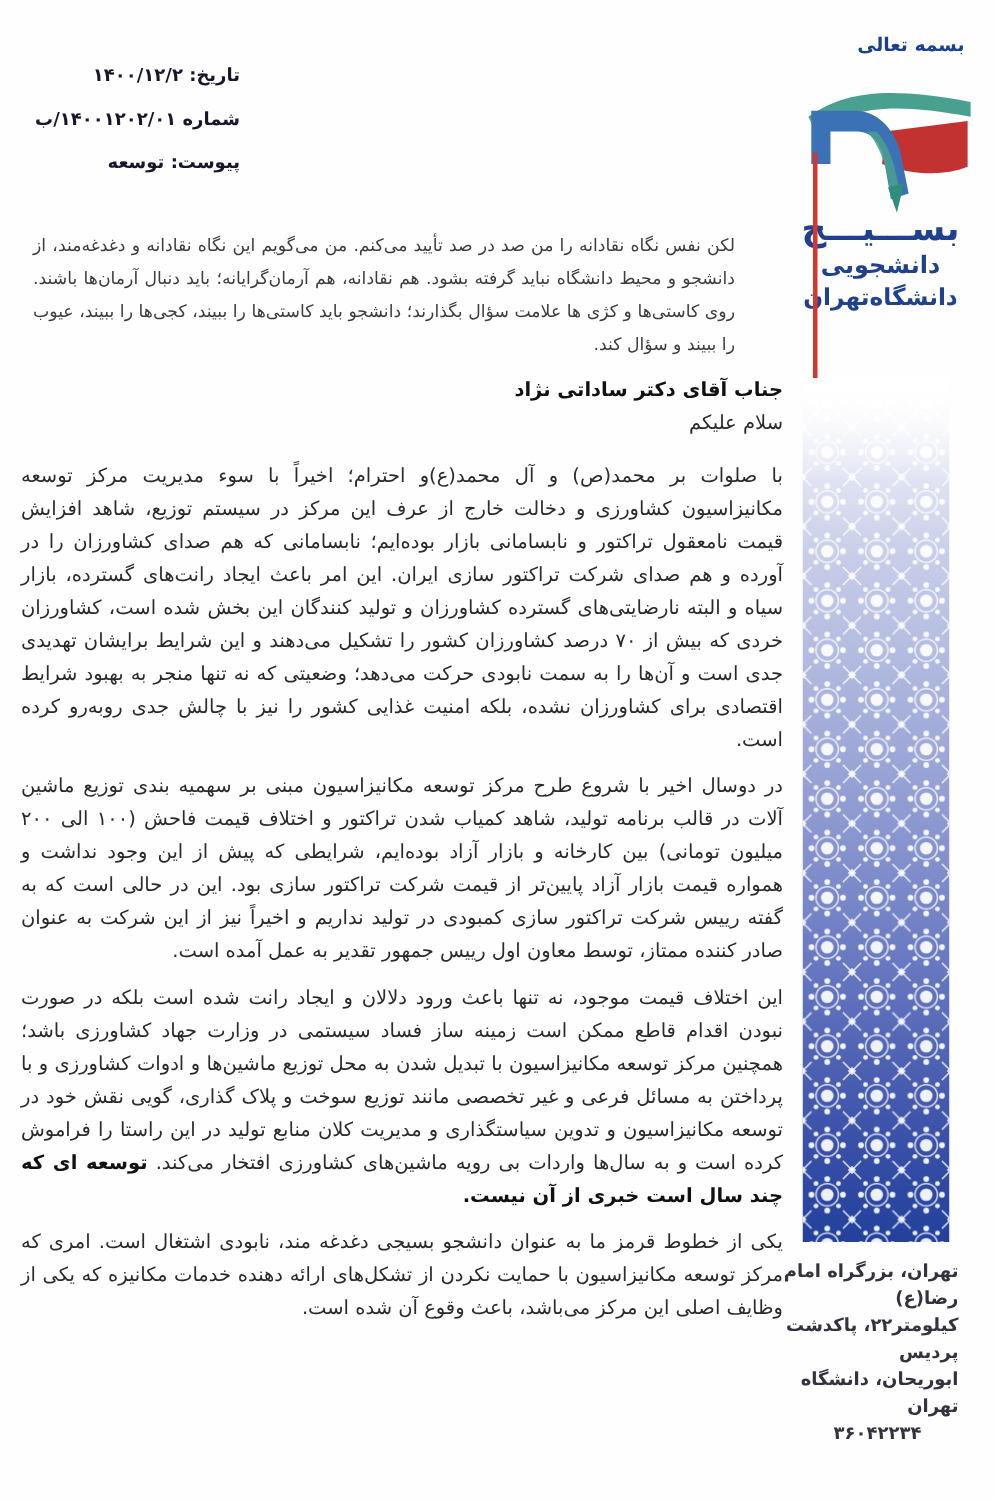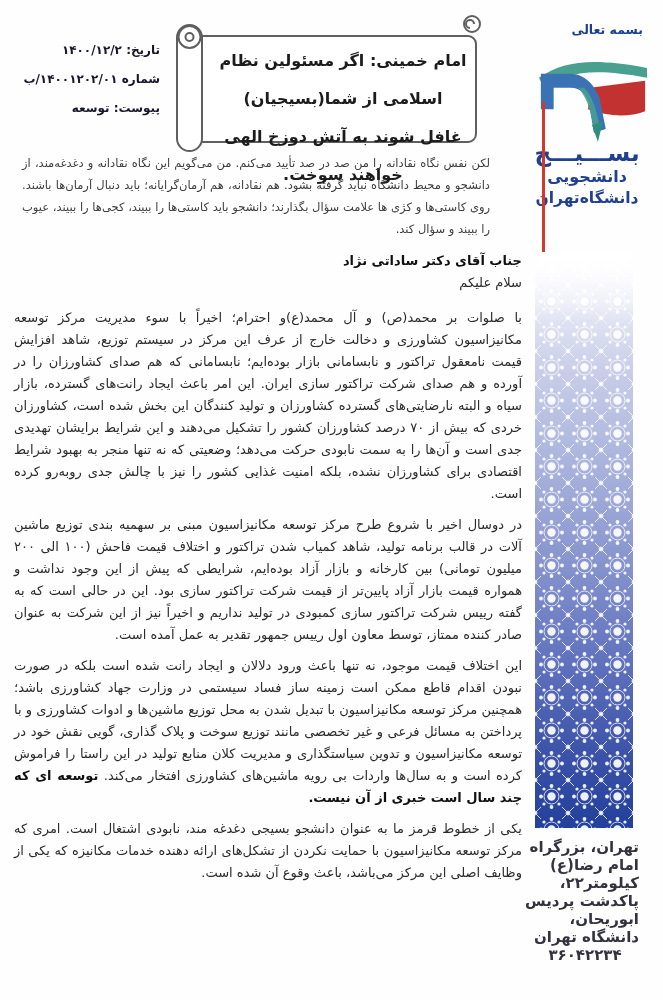--- a/index.html
+++ b/index.html
@@ -44,21 +44,21 @@
   .wm1 { font-size:23px; }
   .wm2 { font-size:16px; margin-top:2px; }
   .wm3 { font-size:15.5px; margin-top:3px; }
   .red-rule {
     position:absolute; right:118px; top:102px; width:3px; height:150px;
     background:#d4372e;
   }
   .band { position:absolute; right:30px; top:252px; width:98px; height:576px; }
   .address {
     position:absolute; right:24px; top:838px; width:122px;
-    text-align:right; font-size:15px; font-weight:600;
+    text-align:right; font-size:12px; font-weight:600;
     color:#33333f; line-height:18px;
   }
   .address .phone { padding-left:14px; text-align:center; }
 
   
   .leader-quote {
     position:absolute; left:22px; top:152px; width:468px;
     font-size:11.5px; color:#3d3d3d; line-height:22px;
     text-align:justify;
   }
@@ -90,36 +90,20 @@
     <div>
       <span>شماره</span>
       <span class="val">۱۴۰۰۱۲۰۲/۰۱/ب</span>
     </div>
     <div>
       <span>پیوست:</span>
       <span>توسعه</span>
     </div>
   </div>
 
-  <div class="scroll-wrap">
-    <svg viewBox="0 0 322 148">
-      <g fill="#ffffff" stroke="#5f5f5f" stroke-width="2">
-        <circle cx="304" cy="14" r="8"></circle>
-        <path d="M306 14 a4 4 0 1 0 -4 4" fill="none"></path>
-        <path d="M30 26 H300 a8 8 0 0 1 8 8 V124 a8 8 0 0 1 -8 8 H30 Z"></path>
-        <rect x="9" y="15" width="25" height="126" rx="12.5"></rect>
-        <circle cx="21.5" cy="27" r="11"></circle>
-        <circle cx="21.5" cy="27" r="4" fill="none"></circle>
-      </g>
-    </svg>
-    <div class="scroll-text">
-      <div>امام خمینی: اگر مسئولین نظام اسلامی از شما(بسیجیان)</div>
-      <div>غافل شوند به آتش دوزخ الهی خواهند سوخت.</div>
-    </div>
-  </div>
 
   <div class="bismillah">بسمه تعالی</div>
 
   <svg class="logo" viewBox="0 0 120 95">
     <path d="M6 30 C 32 12, 62 10, 116 20 L116 30 C 62 20, 34 23, 12 42 Z" fill="#49a08f"></path>
     <path d="M58 40 L114 33 L114 64 C 96 71, 75 69, 56 62 Z" fill="#c23230"></path>
     <path d="M8 26 L8 62 L21 62 L21 40 L38 40 C 49 40, 54 47, 57 57 L62 86 L74 82 L68 52 C 63 37, 52 26, 38 26 Z" fill="#3b72b5"></path>
     <path d="M46 40 C 56 52, 60 66, 62 86 L68 84 C 66 64, 60 48, 52 40 Z" fill="#49a08f" opacity="0.85"></path>
     <path d="M60 78 L71 75 L66 95 Z" fill="#2f8d7c"></path>
   </svg>

